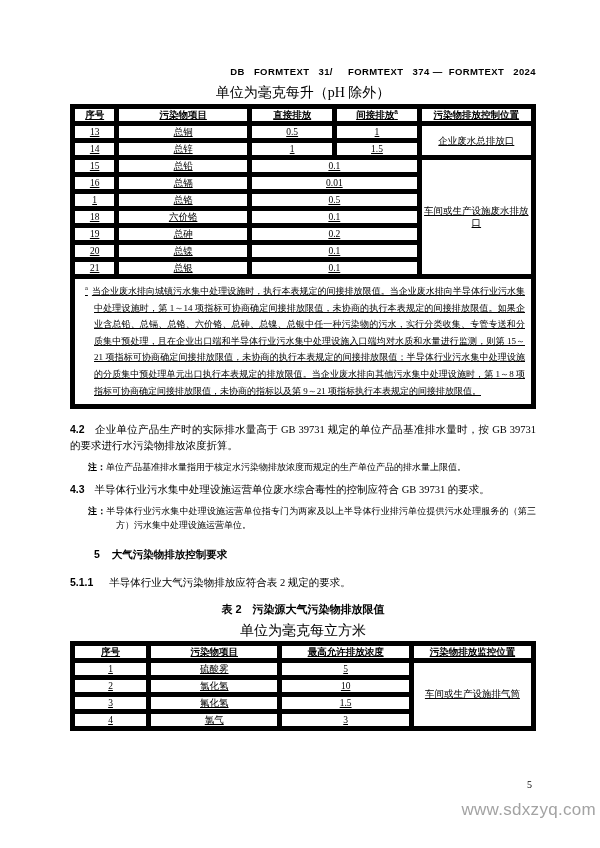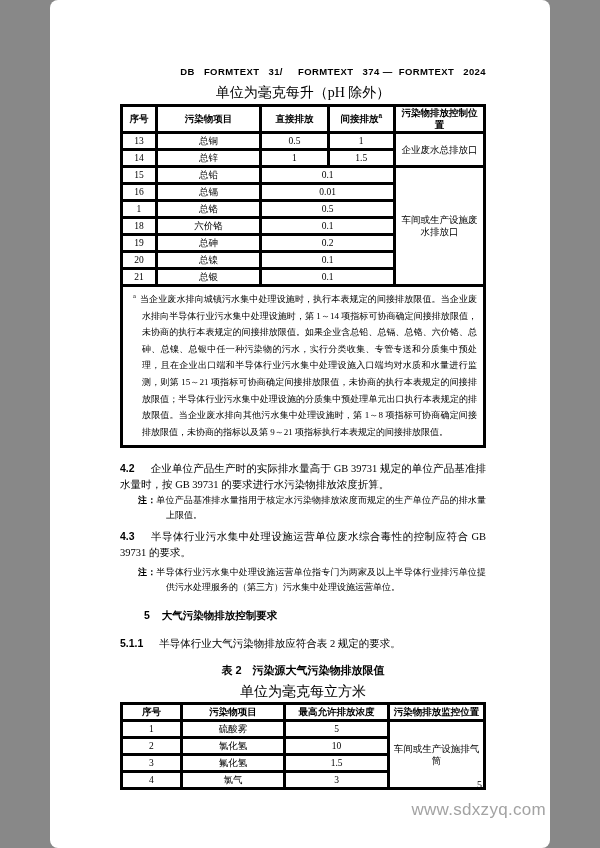--- a/index.html
+++ b/index.html
@@ -1,25 +1,24 @@
 <!DOCTYPE html>
 <html><head>
 <meta charset="utf-8">
 <style>
   * { box-sizing: border-box; margin: 0; padding: 0; }
   html,body { background:#888; }
   .page {
     position: relative;
-    width: 500px; height: 848px;
+    width: 600px; height: 848px;
     margin: 0 auto;
     background: #ffffff;
     color: #000;
     font-family: "Liberation Serif", serif;
     overflow: hidden;
-    border-radius: 8px;
   }
   .content { position: absolute; left: 70px; right: 64px; top: 66px; }
 
   .doc-header {
     text-align: right;
     font-family: "Liberation Sans", sans-serif;
     font-weight: bold;
     font-size: 9.5px;
     line-height: 12px;
     white-space: pre;
@@ -37,27 +36,28 @@
   .unit-note {
     margin-top: 9px;
     text-align: center;
     font-size: 14px;
     line-height: 12px;
   }
 
   table { border-collapse: collapse; width: 100%; table-layout: fixed; margin-top: 5px; }
   table { border: 1px solid #000; border-top: 2px solid #000; border-bottom: 2px solid #000; }
   th, td {
-    border: 3px solid #000000;
+    border: 5px solid #000000;
     text-align: center;
     vertical-align: middle;
     font-size: 9.5px;
     line-height: 12px;
     height: 17px;
     padding: 0 2px;
+    text-decoration: underline;
   }
   th { font-family: "Liberation Sans", sans-serif; font-weight: bold; }
   sup { font-size: 6.5px; vertical-align: super; line-height: 0; }
 
   .fn-cell { text-align: left; height: auto; padding: 4px 6px 5px 6px; }
   .fn {
     font-size: 9px;
     line-height: 16.6px;
     text-align: justify;
     padding-left: 13px;
@@ -67,23 +67,23 @@
 
   .clause {
     margin-top: 12px;
     font-size: 10.5px;
     line-height: 16px;
     text-align: justify;
   }
   .clause .cnum {
     font-family: "Liberation Sans", sans-serif;
     font-weight: bold;
-    margin-right: 16px;
-  }
-  .clause + .note { }
+    margin-right: 10px;
+  }
+  .clause + .note { margin-top: 6px; }
   .note {
     font-size: 9px;
     line-height: 14.5px;
     text-align: justify;
     padding-left: 46px;
     text-indent: -28px;
   }
   .note .note-label { font-family: "Liberation Sans", sans-serif; font-weight: bold; }
   .c43 { margin-top: 6px; }
   .note-43 { margin-top: 4px; }

